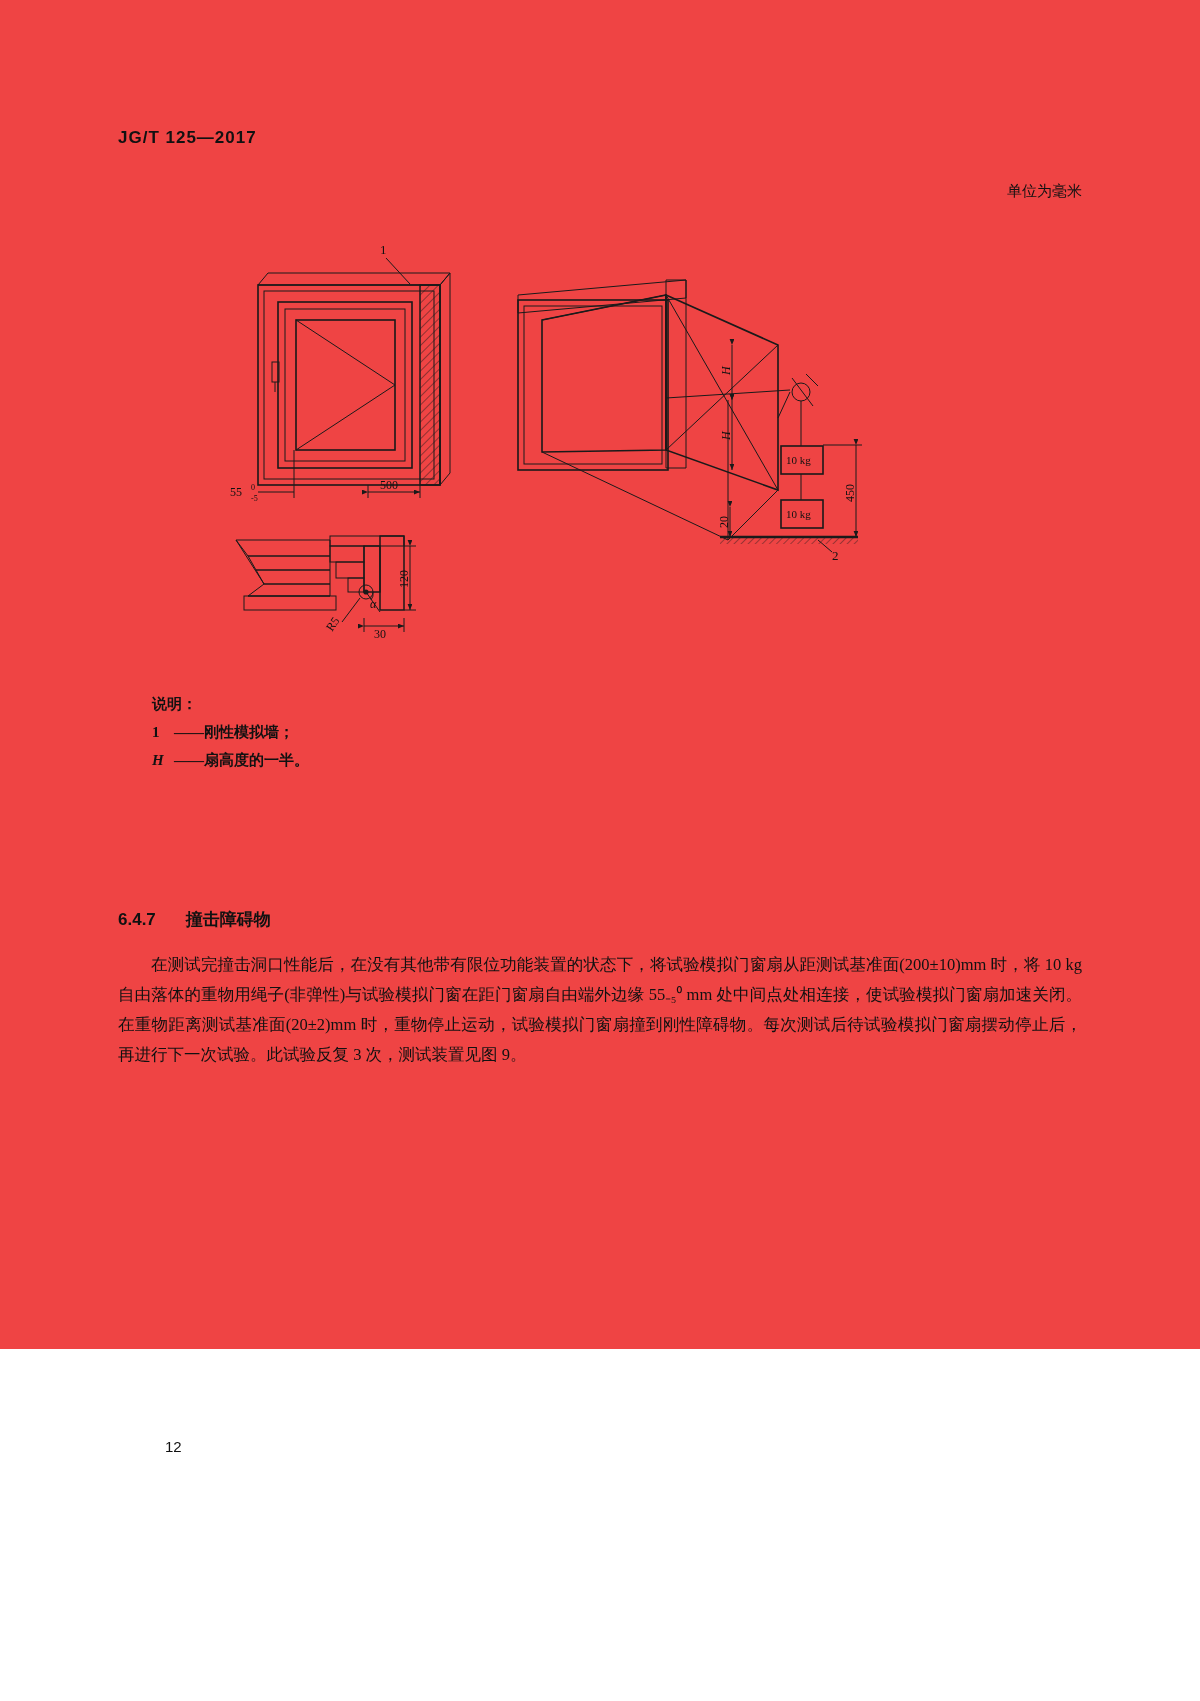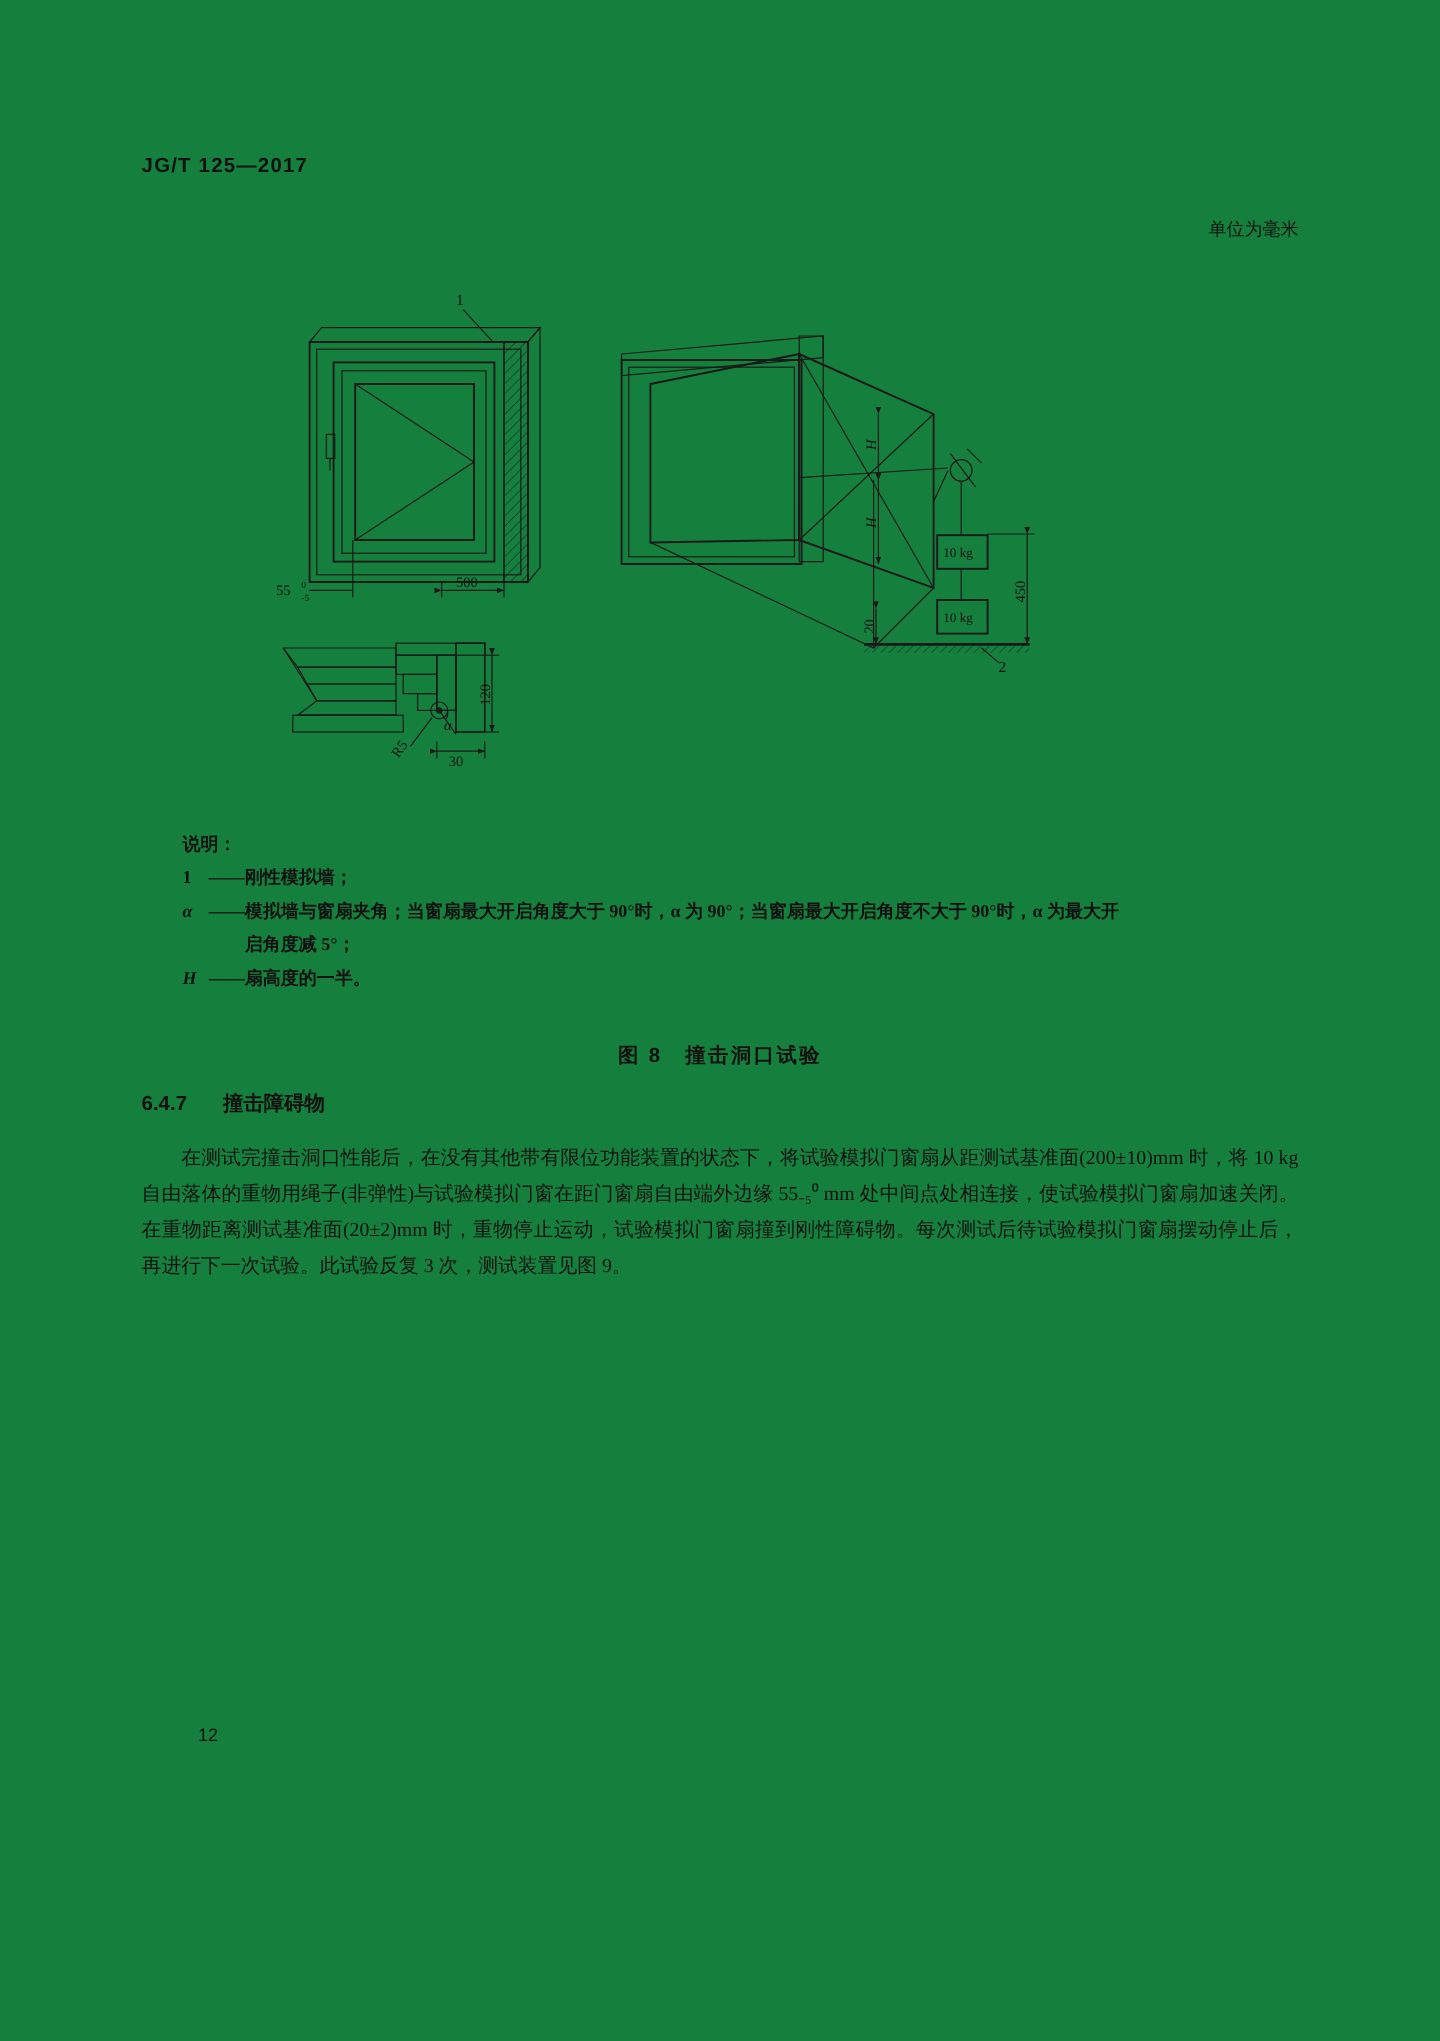--- a/index.html
+++ b/index.html
@@ -11,22 +11,22 @@
     width: 1200px;
     height: 1701px;
     position: relative;
     font-family: "Liberation Serif", serif;
     color: #111;
   }
   .page {
     position: absolute;
     left: 0; top: 0;
     width: 1200px;
-    height: 1701px;
-    background: #15803d;
+    height: 1349px;
+    background: #ef4444;
   }
   .hdr {
     position: absolute;
     left: 118px;
     top: 128px;
     font-family: "Liberation Sans", sans-serif;
     font-weight: bold;
     font-size: 17px;
     letter-spacing: 1px;
   }
@@ -285,29 +285,24 @@
       </g>
     </svg>
   </div>
 
   <div class="legend">
     <div>说明：</div>
     <div class="row">
       <span class="sym plain">1</span><span class="dash">——</span><span>刚性模拟墙；</span>
     </div>
     <div class="row">
-      <span class="sym">α</span><span class="dash">——</span><span>模拟墙与窗扇夹角；当窗扇最大开启角度大于 90°时，α 为 90°；当窗扇最大开启角度不大于 90°时，α 为最大开</span>
-      <span class="cont">启角度减 5°；</span>
-    </div>
-    <div class="row">
       <span class="sym">H</span><span class="dash">——</span><span>扇高度的一半。</span>
     </div>
   </div>
 
-  <div class="fig-caption">图 8　撞击洞口试验</div>
 
   <div class="sec-head">
     <span class="num">6.4.7</span><span>撞击障碍物</span>
   </div>
 
   <div class="body-text">在测试完撞击洞口性能后，在没有其他带有限位功能装置的状态下，将试验模拟门窗扇从距测试基准面(200±10)mm 时，将 10 kg 自由落体的重物用绳子(非弹性)与试验模拟门窗在距门窗扇自由端外边缘 55₋₅⁰ mm 处中间点处相连接，使试验模拟门窗扇加速关闭。在重物距离测试基准面(20±2)mm 时，重物停止运动，试验模拟门窗扇撞到刚性障碍物。每次测试后待试验模拟门窗扇摆动停止后，再进行下一次试验。此试验反复 3 次，测试装置见图 9。</div>
 
   <div class="pagenum">12</div>
 
 </div>

